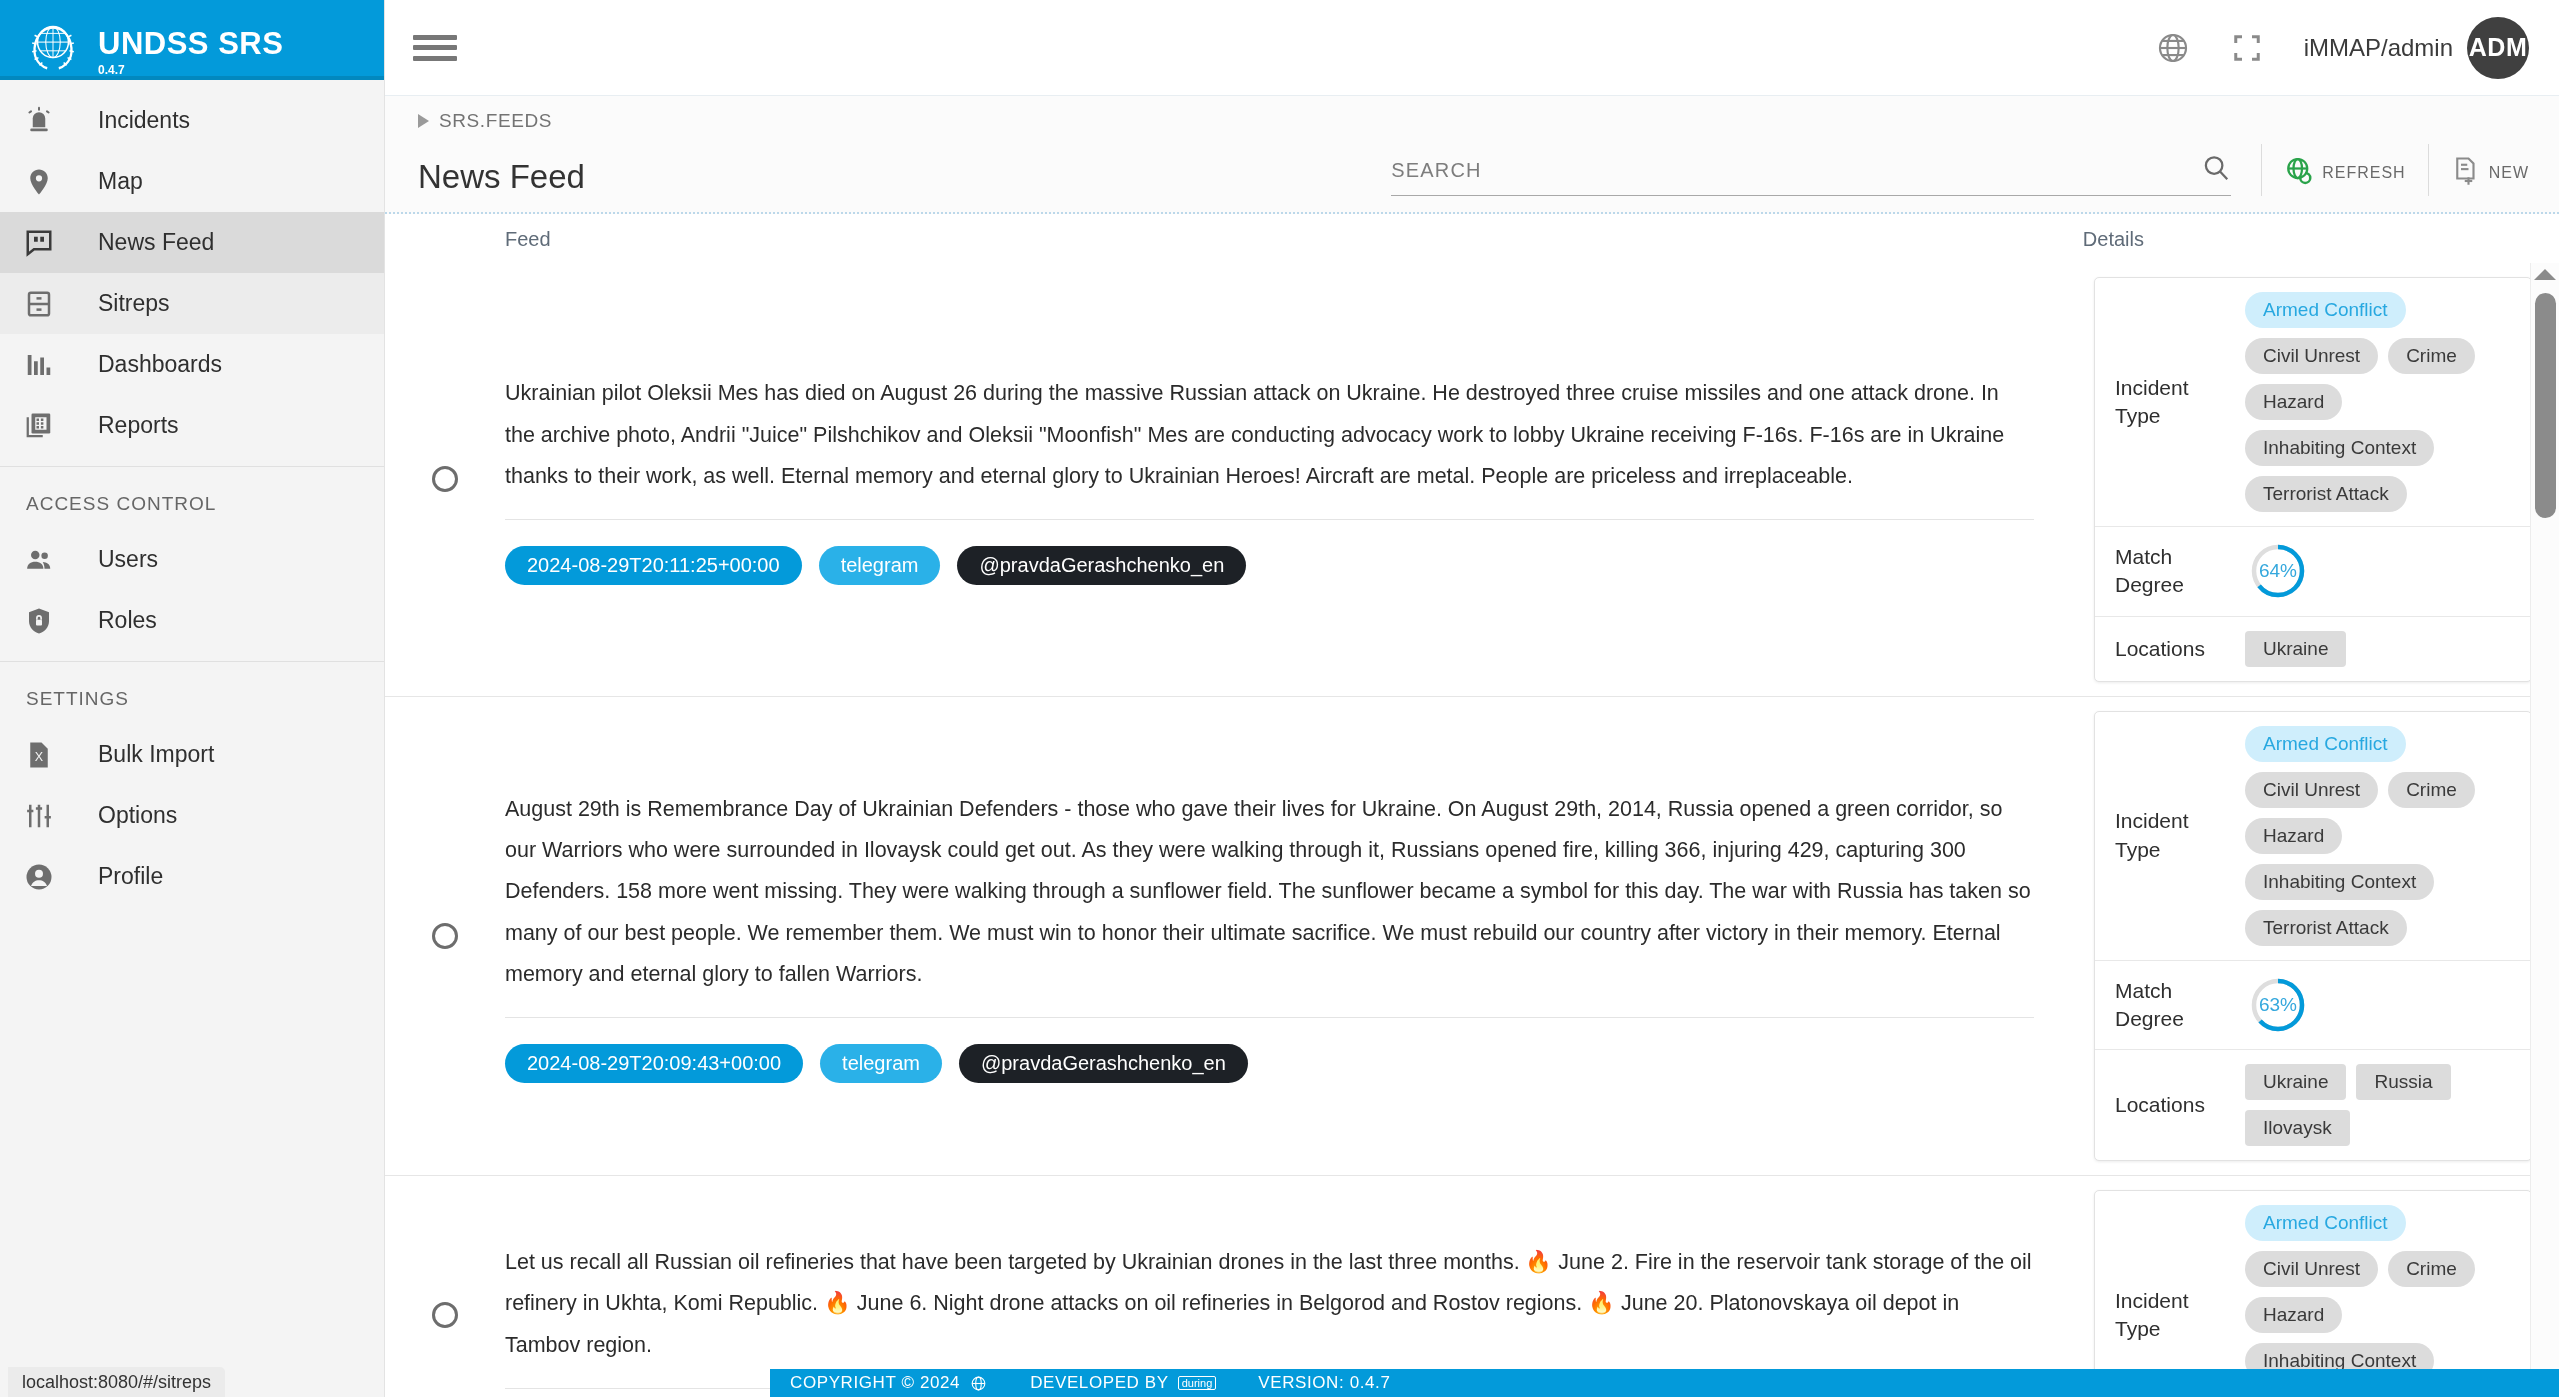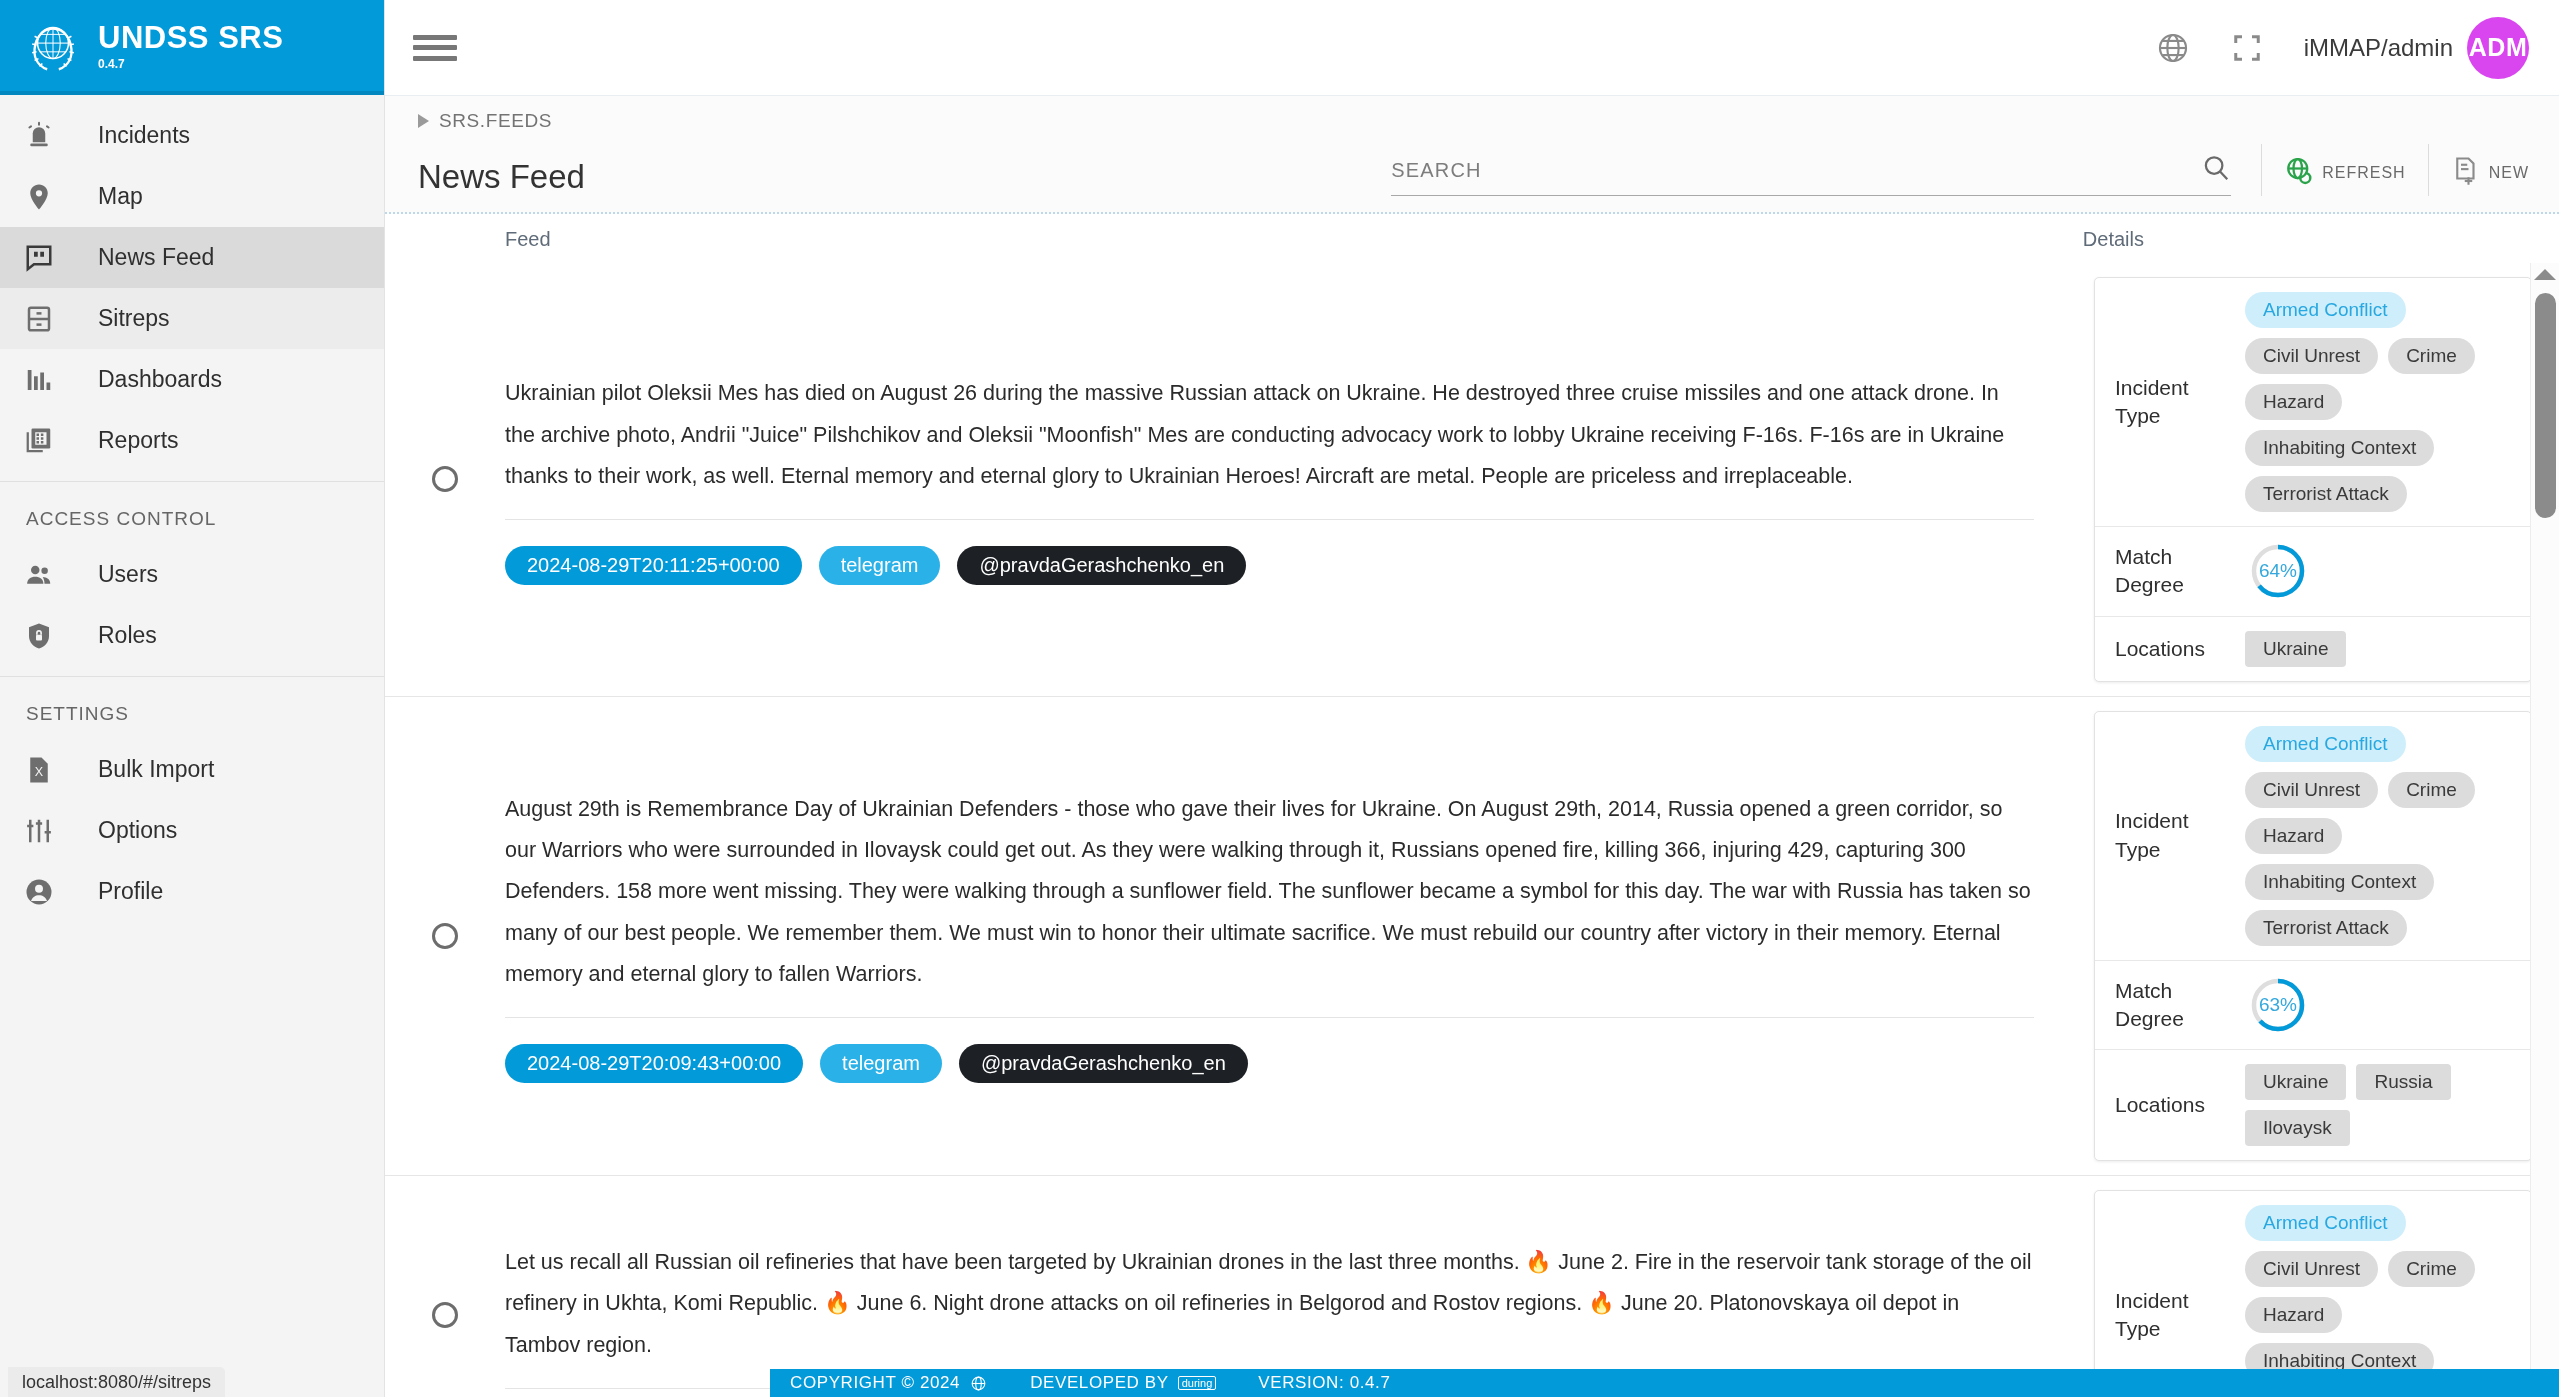--- a/index.html
+++ b/index.html
@@ -10,22 +10,22 @@
   }
   body { display: flex; position: relative; }
 
   
   #sidebar {
     width: 385px; height: 1397px; flex: 0 0 385px;
     background: #f4f4f4; border-right: 1px solid #e3e3e3;
     display: flex; flex-direction: column;
   }
   .brand {
-    height: 95px; background: #039ada;
-    display: flex; align-items: center; padding-left: 22px;
+    height: 80px; background: #039ada;
+    display: flex; align-items: flex-end; padding-left: 22px;
     border-bottom: 4px solid #0288bf;
   }
   .brand-logo { width: 62px; height: 62px; flex: 0 0 62px; }
   .brand-text { margin-left: 14px; color: #fff; line-height: 1; }
   .brand-title { font-size: 31px; font-weight: bold; letter-spacing: .5px; }
   .brand-ver { font-size: 12px; font-weight: bold; margin-top: 5px; }
 
   .nav { padding-top: 10px; }
   .nav-item {
     display: flex; align-items: center; height: 61px;
@@ -53,21 +53,21 @@
     justify-content: space-between; padding: 0 30px 0 28px; flex: 0 0 95px;
   }
   .hamburger { width: 44px; height: 32px; display:flex; flex-direction:column;
     justify-content:space-between; cursor:pointer; padding: 3px 0; }
   .hamburger span { display:block; height: 5px; background:#777; border-radius:1px; }
   .topbar-right { display: flex; align-items: center; gap: 42px; }
   .icon-btn { cursor: pointer; color: #8a8a8a; display:flex; align-items:center; }
   .user-area { display: flex; align-items: center; gap: 0px; }
   .user-name { font-size: 24px; color: #3b3b3b; margin-right: 14px; }
   .avatar {
-    width: 62px; height: 62px; border-radius: 50%; background: #d946ef;
+    width: 62px; height: 62px; border-radius: 50%; background: #404040;
     color: #fff; font-size: 25px; font-weight: bold;
     display: flex; align-items: center; justify-content: center; letter-spacing:.5px;
   }
 
   
   .pagehead {
     background: #fbfbfb; border-top: 1px solid #e8eef2;
     padding: 14px 30px 0 33px; flex: 0 0 auto;
     border-bottom: 2px dotted #bcd8ea;
   }

